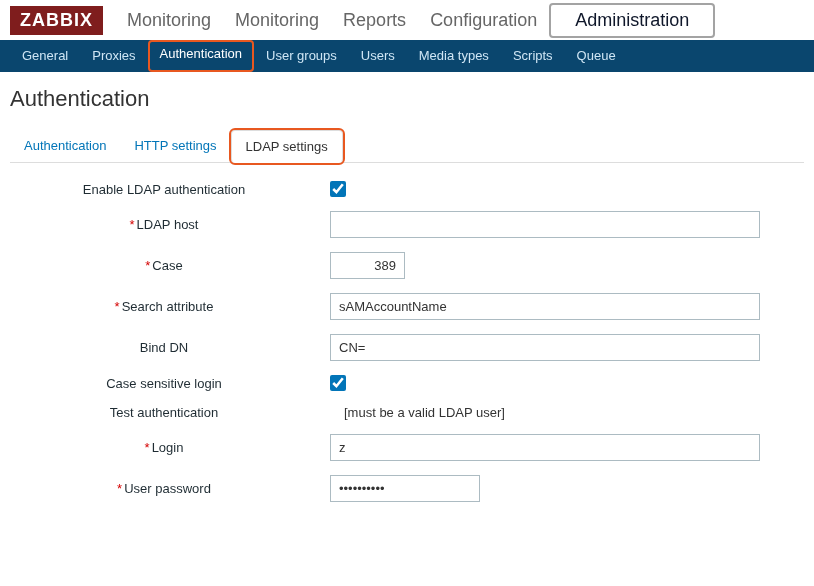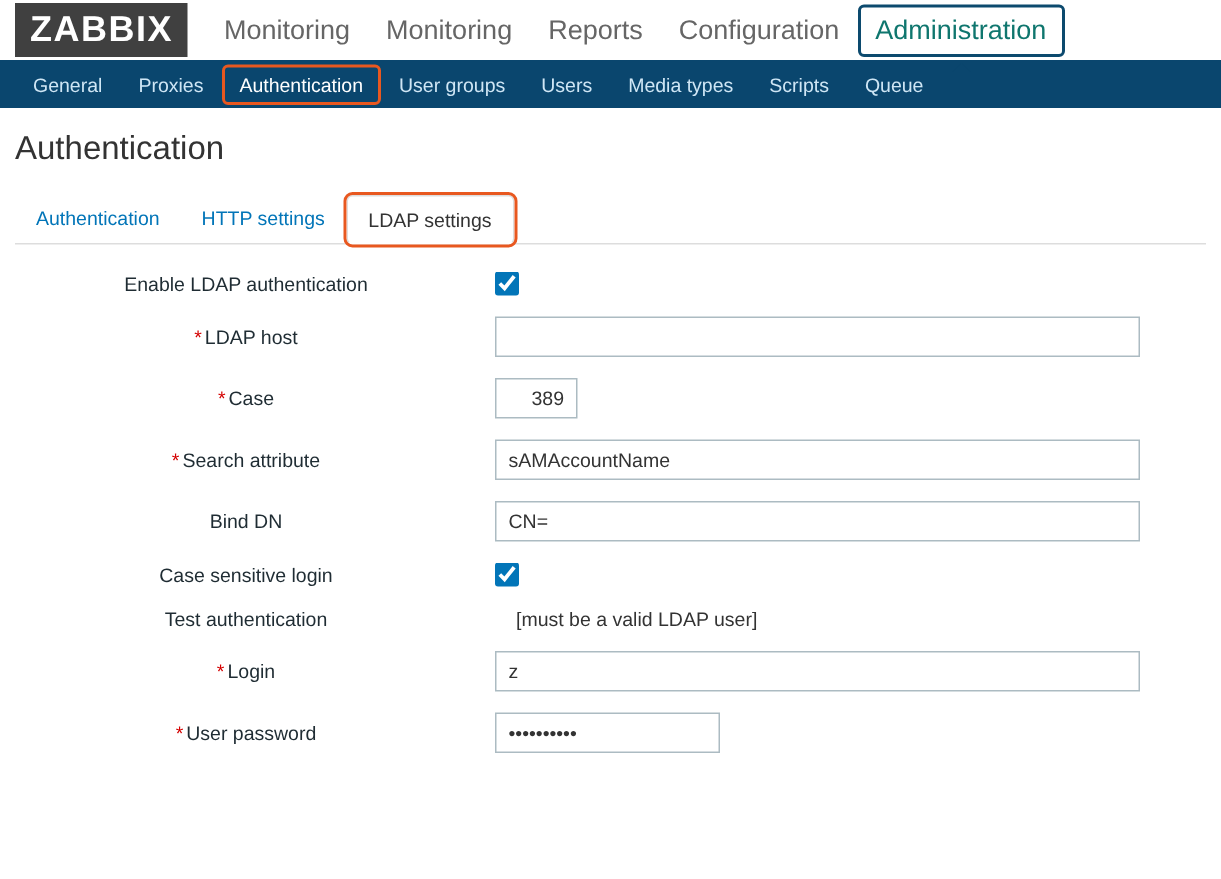--- a/index.html
+++ b/index.html
@@ -1,43 +1,43 @@
 <!DOCTYPE html>
 <html><head>
   <meta charset="utf-8">
   <style>
     * { box-sizing: border-box; margin: 0; padding: 0; }
     body { font-family: Arial, sans-serif; font-size: 13px; color: #1f2c33; background: #fff; width: 814px; }
     
     .topbar { display: flex; align-items: center; height: 40px; background: #fff; padding: 0 10px; }
-    .logo { background: #404040; color: #fff; padding: 4px 10px; font-weight: bold; font-size: 24px; letter-spacing: 1px; margin-right: 12px; }
+    .logo { background: #7f1d1d; color: #fff; padding: 4px 10px; font-weight: bold; font-size: 18px; letter-spacing: 1px; margin-right: 12px; }
     .topnav-item { color: #666; padding: 10px 12px; cursor: pointer; font-size: 18px; }
-    .topnav-item.active { color: #0f766e; border: 2px solid #0c4a6e; border-radius: 4px; padding: 5px 10px; position: relative; }
+    .topnav-item.active { color: #0f172a; border: 2px solid #a3a3a3; border-radius: 4px; padding: 5px 24px; position: relative; }
     .topnav-item.active::after { content: ''; position: absolute; bottom: -12px; left: 50%; transform: translateX(-50%); border: 6px solid transparent; border-bottom-color: #0a466e; }
     
-    .subbar { background: #0a466e; height: 32px; display: flex; align-items: center; padding: 0 10px; }
+    .subbar { background: #0a466e; height: 32px; display: flex; padding: 0 10px; }
     .subnav-item { color: #cfe6f5; padding: 8px 12px; cursor: pointer; font-size: 13px; }
     .subnav-item.active { color: #fff; border: 2px solid #e85820; border-radius: 4px; padding: 4px 10px; }
     
     .page-title { font-size: 22px; font-weight: normal; color: #333; padding: 14px 10px 18px; }
     
     .tab-row { display: flex; border-bottom: 1px solid #ddd; margin: 0 10px; }
     .tab { padding: 8px 14px; color: #0275b8; cursor: pointer; font-size: 13px; }
     .tab.active { color: #333; border: 1px solid #ddd; border-bottom: 1px solid #fff; margin-bottom: -1px; position: relative; }
     .tab.highlighted { outline: 2px solid #e85820; border-radius: 4px; text-align: center; }
     
     .form { padding: 18px 10px; }
     .form-row { display: flex; align-items: center; margin-bottom: 14px; }
     .form-label { width: 320px; text-align: center; padding-right: 12px; color: #1f2c33; font-size: 13px; }
     .form-label .req { color: #d40000; margin-right: 2px; }
     .form-field { flex: 1; display: flex; align-items: center; }
     
     input[type="text"], input[type="password"] { border: 1px solid #acbbc2; padding: 5px 8px; font-size: 13px; color: #333; background: #fff; }
     input.wide { width: 430px; }
-    input.small { width: 55px; text-align: right; }
+    input.small { width: 75px; text-align: right; }
     input.medium { width: 150px; }
     input[type="checkbox"] { width: 16px; height: 16px; accent-color: #0275b8; cursor: pointer; }
     
     .static-text { color: #333; font-size: 13px; margin-left: 14px; }
     .container { position: relative; min-height: 586px; }
   </style>
 </head>
 <body>
 <div class="container">
 

